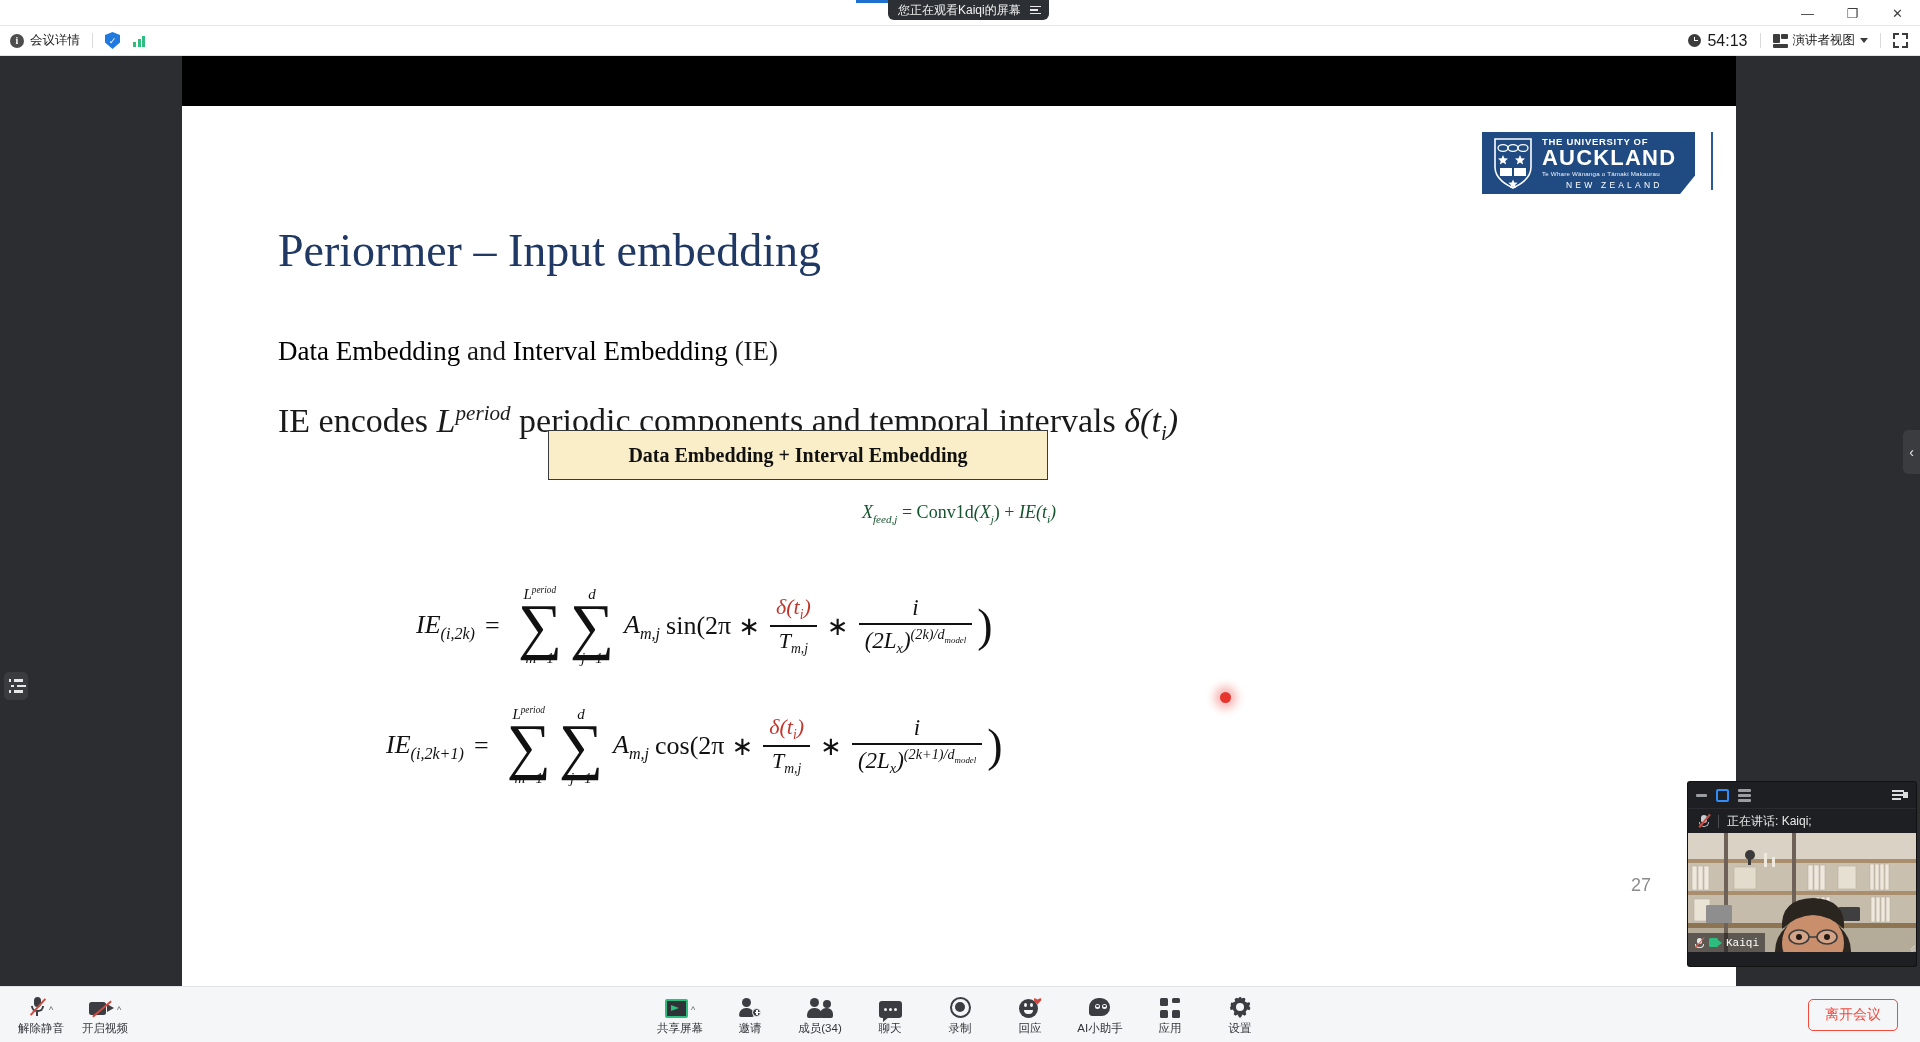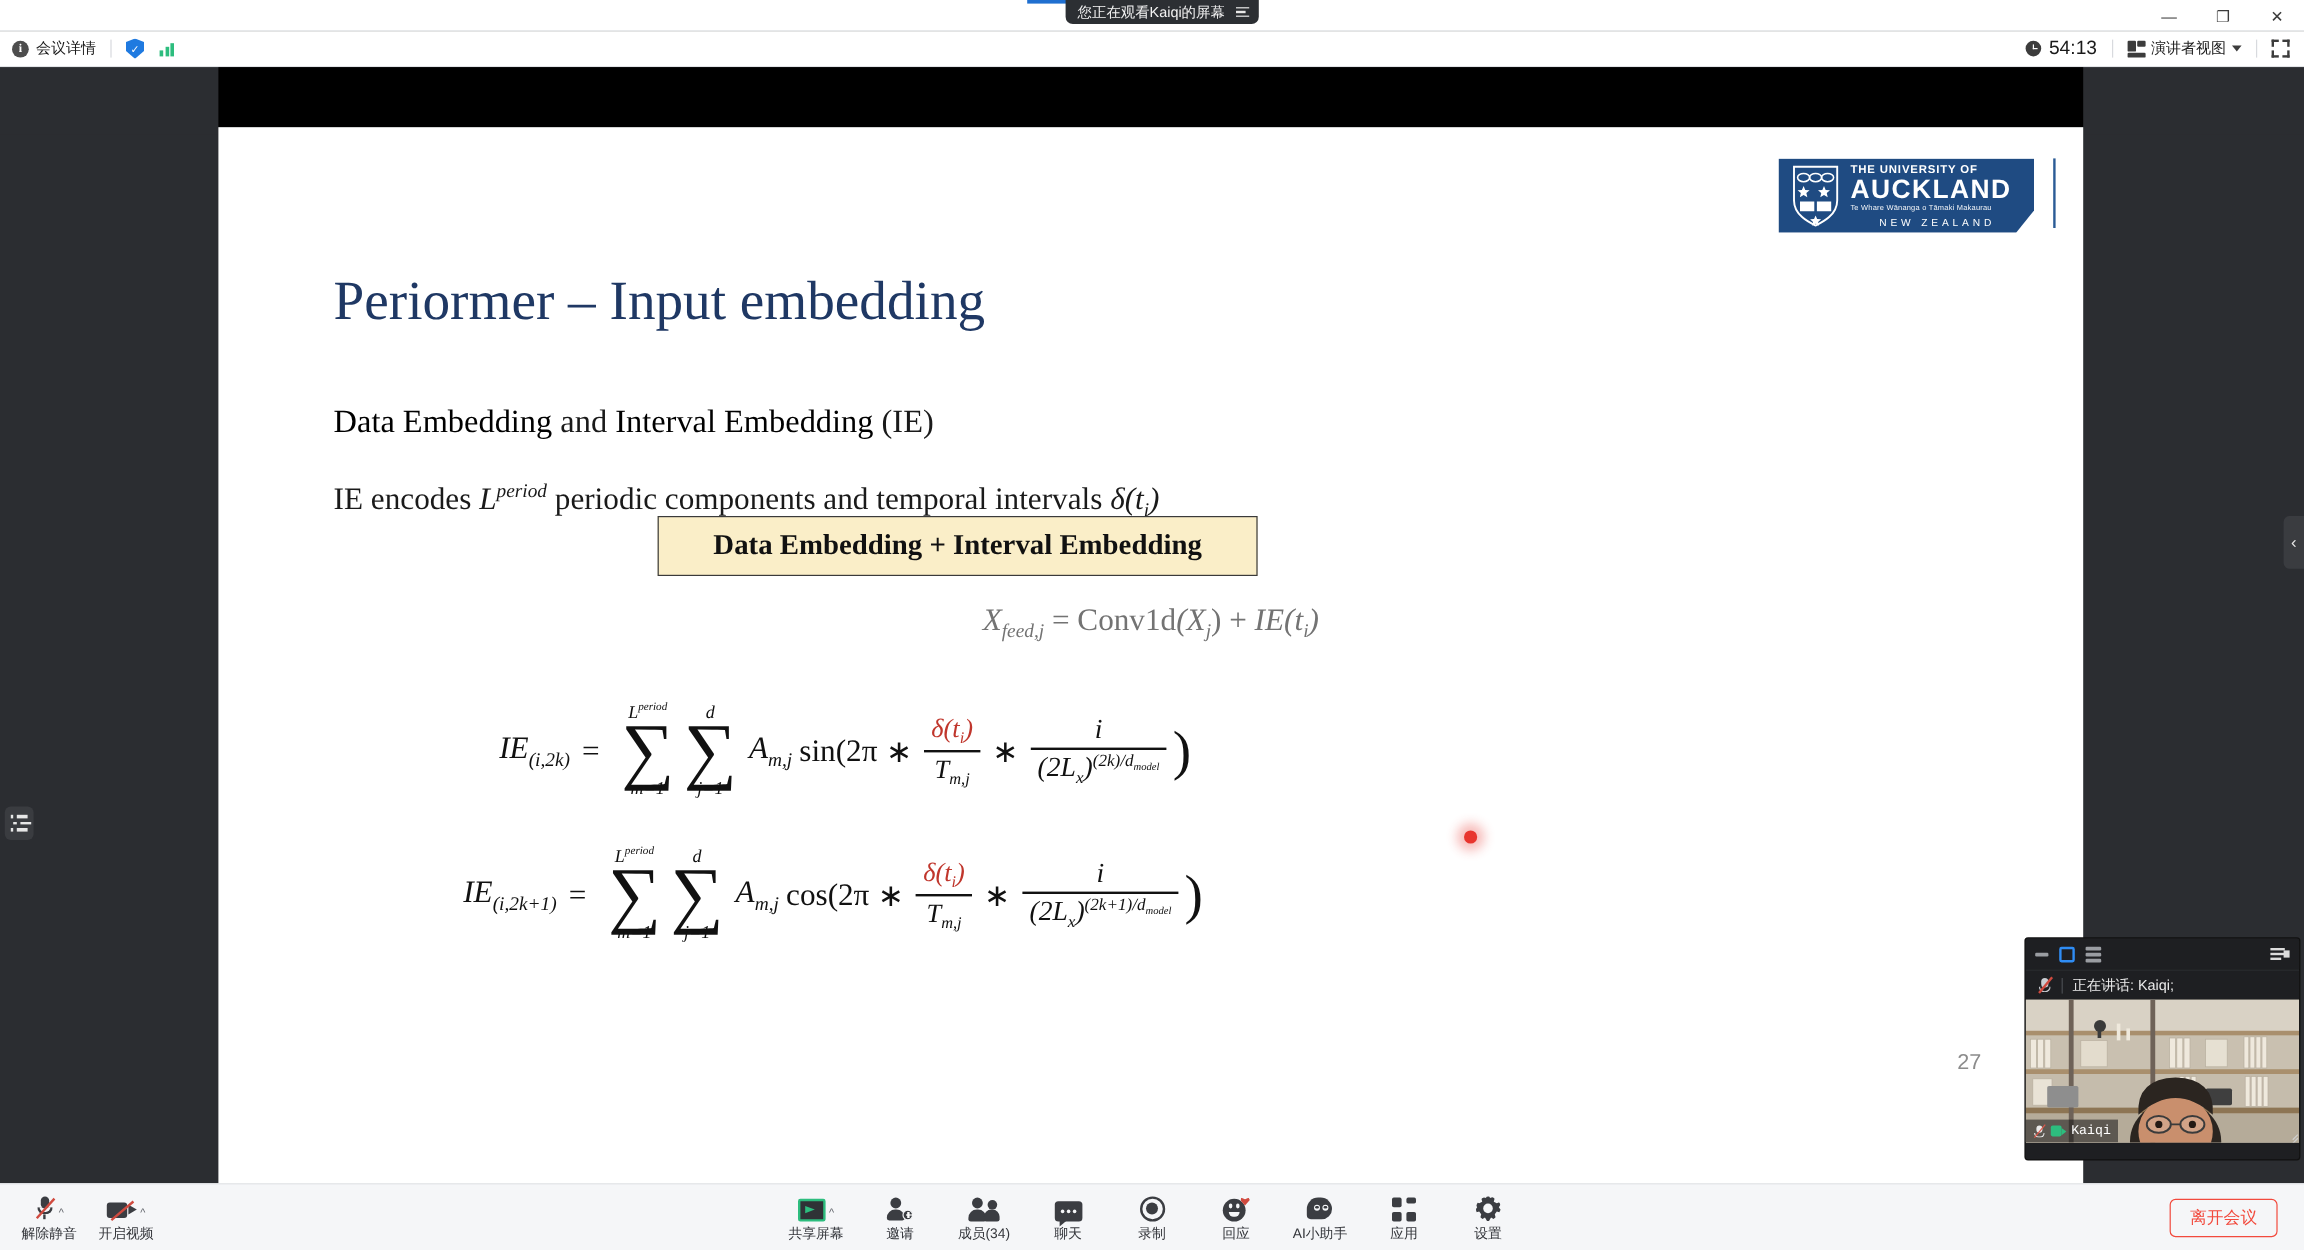--- a/index.html
+++ b/index.html
@@ -122,38 +122,38 @@
     position: absolute; left: 96px; top: 118px;
     font-family: "Liberation Serif", serif; font-size: 46px; color: #1f3864; white-space: nowrap;
   }
   .line-a {
     position: absolute; left: 96px; top: 230px;
     font-family: "Liberation Serif", serif; font-size: 27px; color: #1a1a1a; white-space: nowrap;
   }
   .red { color: #000000; font-family: Liberation Serif, serif; }
   .line-b {
     position: absolute; left: 96px; top: 295px;
-    font-family: "Liberation Serif", serif; font-size: 26px; color: #1a1a1a; white-space: nowrap;
+    font-family: "Liberation Serif", serif; font-size: 34px; color: #1a1a1a; white-space: nowrap;
   }
   .sup { font-size: .62em; vertical-align: super; font-style: italic; }
   .ital { font-style: italic; }
   .sub { font-size: .62em; vertical-align: sub; font-style: italic; }
 
   .hl-box {
     position: absolute; left: 366px; top: 324px; width: 500px; height: 50px;
     background: #faeec8; border: 1.6px solid #3a3a3a;
     display: flex; align-items: center; justify-content: center;
-    font-family: "Liberation Serif", serif; font-weight: bold; font-size: 24px; color: #111;
+    font-family: "Liberation Serif", serif; font-weight: bold; font-size: 20px; color: #111;
     white-space: nowrap;
   }
 
   .eq-feed {
     position: absolute; left: 0; right: 0; top: 396px;
     text-align: center;
-    font-family: "Liberation Serif", serif; font-size: 26px; color: #737373;
+    font-family: "Liberation Serif", serif; font-size: 18px; color: #14532d;
   }
 
   .eq-row {
     position: absolute; display: flex; align-items: center;
     font-family: "Liberation Serif", serif; color: #111; white-space: nowrap;
   }
   .eq1 { left: 234px; top: 480px; font-size: 26px; }
   .eq2 { left: 204px; top: 600px; font-size: 26px; }
 
   .lhs { font-style: italic; margin-right: 10px; }

